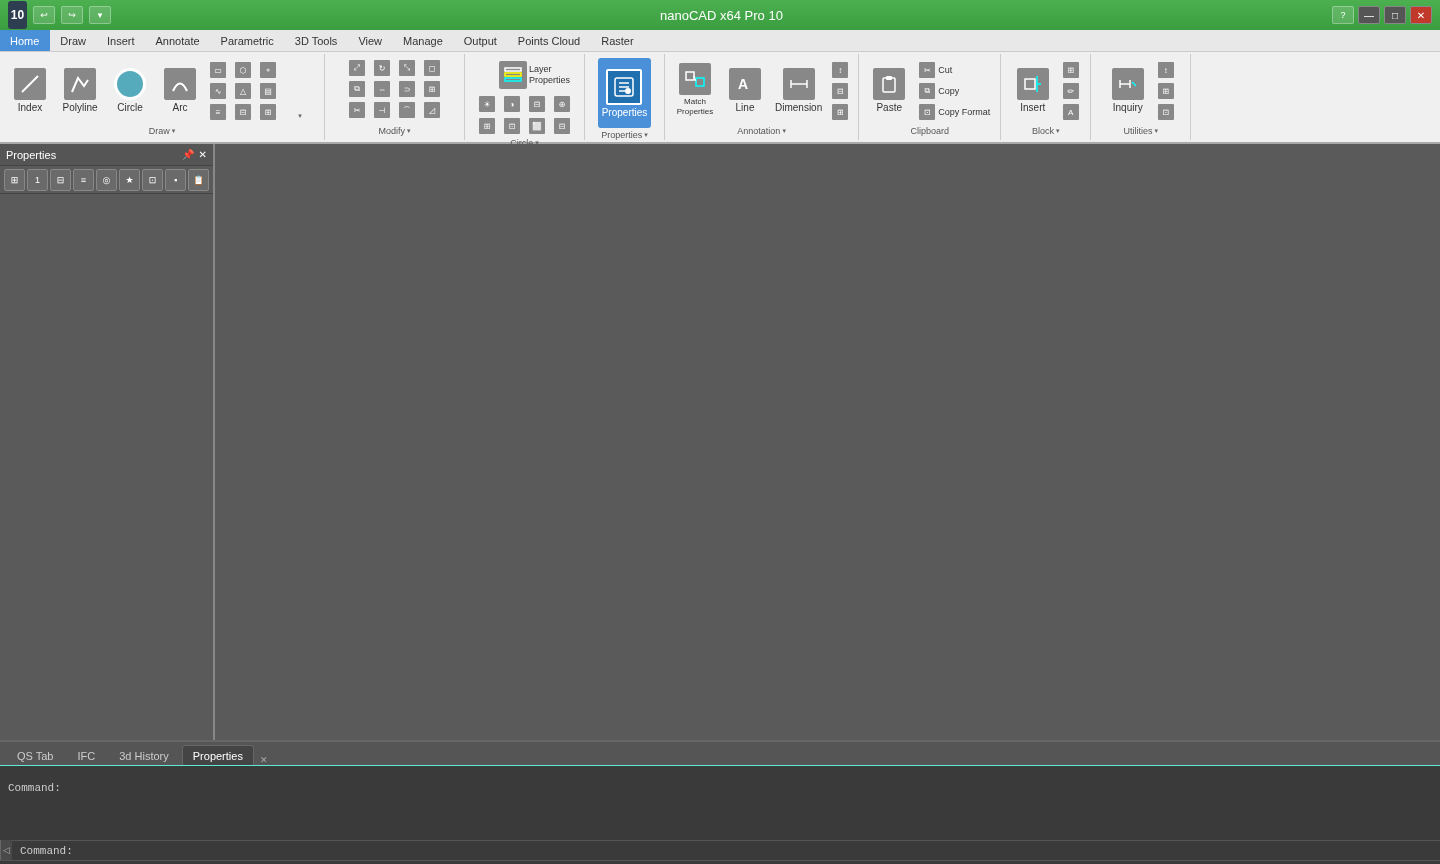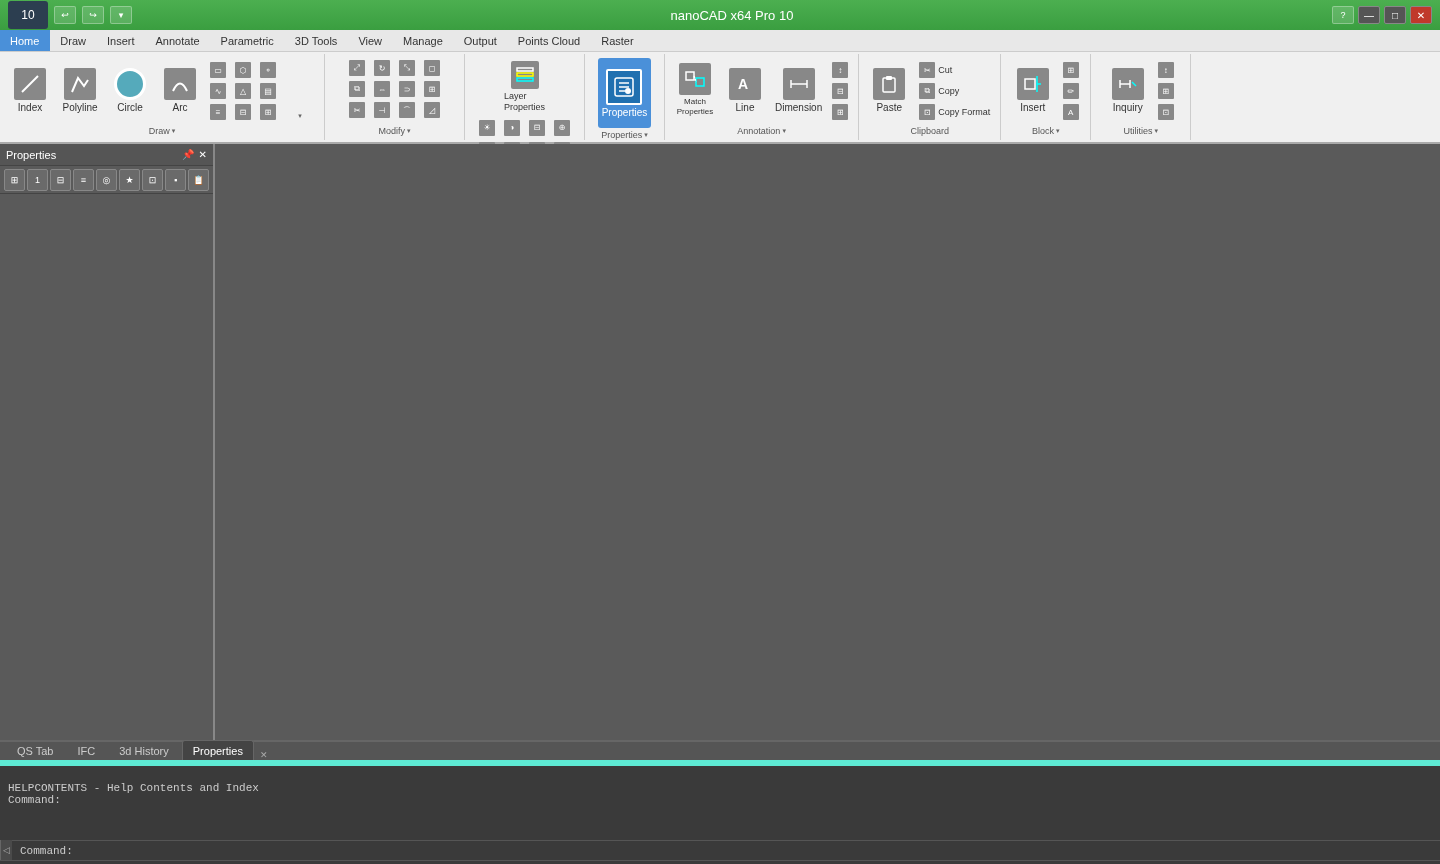--- a/index.html
+++ b/index.html
@@ -12,21 +12,21 @@
       display: flex;
       align-items: center;
       justify-content: space-between;
       padding: 0 8px;
     }
     #titlebar-left { display: flex; align-items: center; gap: 6px; }
     #titlebar-center { flex: 1; text-align: center; font-size: 13px; color: #fff; font-weight: normal; }
     #titlebar-right { display: flex; align-items: center; gap: 4px; }
     .title-btn { width: 22px; height: 18px; background: #555; border: 1px solid #888; border-radius: 2px; cursor: pointer; display: flex; align-items: center; justify-content: center; font-size: 10px; color: #fff; }
     .title-btn.close { background: #c0392b; }
-    .app-logo { width: 40px; height: 28px; background: #2c3e50; border-radius: 3px; display: flex; align-items: center; justify-content: center; font-size: 12px; color: #fff; font-weight: normal; }
+    .app-logo { width: 19px; height: 28px; background: #2c3e50; border-radius: 3px; display: flex; align-items: center; justify-content: center; font-size: 12px; color: #fff; font-weight: bold; }
     .quick-access-btn { width: 22px; height: 18px; background: rgba(255,255,255,0.15); border: 1px solid rgba(255,255,255,0.3); border-radius: 2px; cursor: pointer; display: flex; align-items: center; justify-content: center; font-size: 9px; color: #fff; }
 
     
     #menubar {
       height: 22px;
       background: #e8e8e8;
       display: flex;
       align-items: stretch;
       border-bottom: 1px solid #ccc;
     }
@@ -191,21 +191,21 @@
       display: flex;
       flex-direction: column;
     }
     #bottom-tabs {
       height: 24px;
       background: #555;
       display: flex;
       align-items: flex-end;
       gap: 2px;
       padding: 0 6px;
-      border-bottom: 6px solid #5eead4;
+      border-bottom: 1px solid #5eead4;
     }
     .bottom-tab {
       padding: 2px 10px;
       font-size: 11px;
       color: #ccc;
       cursor: pointer;
       border: 1px solid transparent;
       border-bottom: none;
       border-radius: 3px 3px 0 0;
       height: 20px;
@@ -440,21 +440,21 @@
       </div>
       <div class="ribbon-group-label">
         <span>Modify</span>
         <span class="chevron-down">▾</span>
       </div>
     </div>
 
     <div class="ribbon-group group-layers">
       <div class="ribbon-group-content">
         <div style="display:flex; flex-direction:column; gap:2px; width:100%;">
-          <div class="ribbon-btn large" style="flex-direction:column; height:auto; width:100%; justify-content:flex-start; padding:3px 4px;">
+          <div class="ribbon-btn large" style="flex-direction:row; height:auto; width:100%; justify-content:flex-end; padding:3px 4px;">
             <div class="icon-box" style="width:28px; height:28px;">
               <svg width="18" height="18" viewBox="0 0 18 18">
                   <rect x="1" y="2" width="16" height="3" fill="none" stroke="white" stroke-width="1.5"></rect>
                   <rect x="1" y="7" width="16" height="3" fill="none" stroke="yellow" stroke-width="1.5"></rect>
                   <rect x="1" y="12" width="16" height="3" fill="none" stroke="cyan" stroke-width="1.5"></rect>
                 </svg>
             </div>
             <span style="font-size:9px; line-height:1.2;">Layer<br>Properties</span>
           </div>
           <div style="display:flex; gap:1px; flex-wrap:wrap;">
@@ -699,21 +699,20 @@
     <div class="bottom-tab">QS Tab</div>
     <div class="bottom-tab">IFC</div>
     <div class="bottom-tab">3d History</div>
     <div class="bottom-tab active">Properties</div>
     <div style="width:12px; display:flex; align-items:center; margin-left:4px; cursor:pointer;">
       <span style="font-size:9px; color:#aaa;">✕</span>
     </div>
   </div>
   <div id="command-output">
     <div>&nbsp;</div>
-    <div>HELPCONTENTS - Help Contents and Index</div>
     <div>Command:</div>
   </div>
   <div style="display:flex;">
     <div id="side-collapse">◁</div>
     <div id="command-line" style="flex:1;">
       <span>Command:</span>
     </div>
   </div>
 </div>
 

